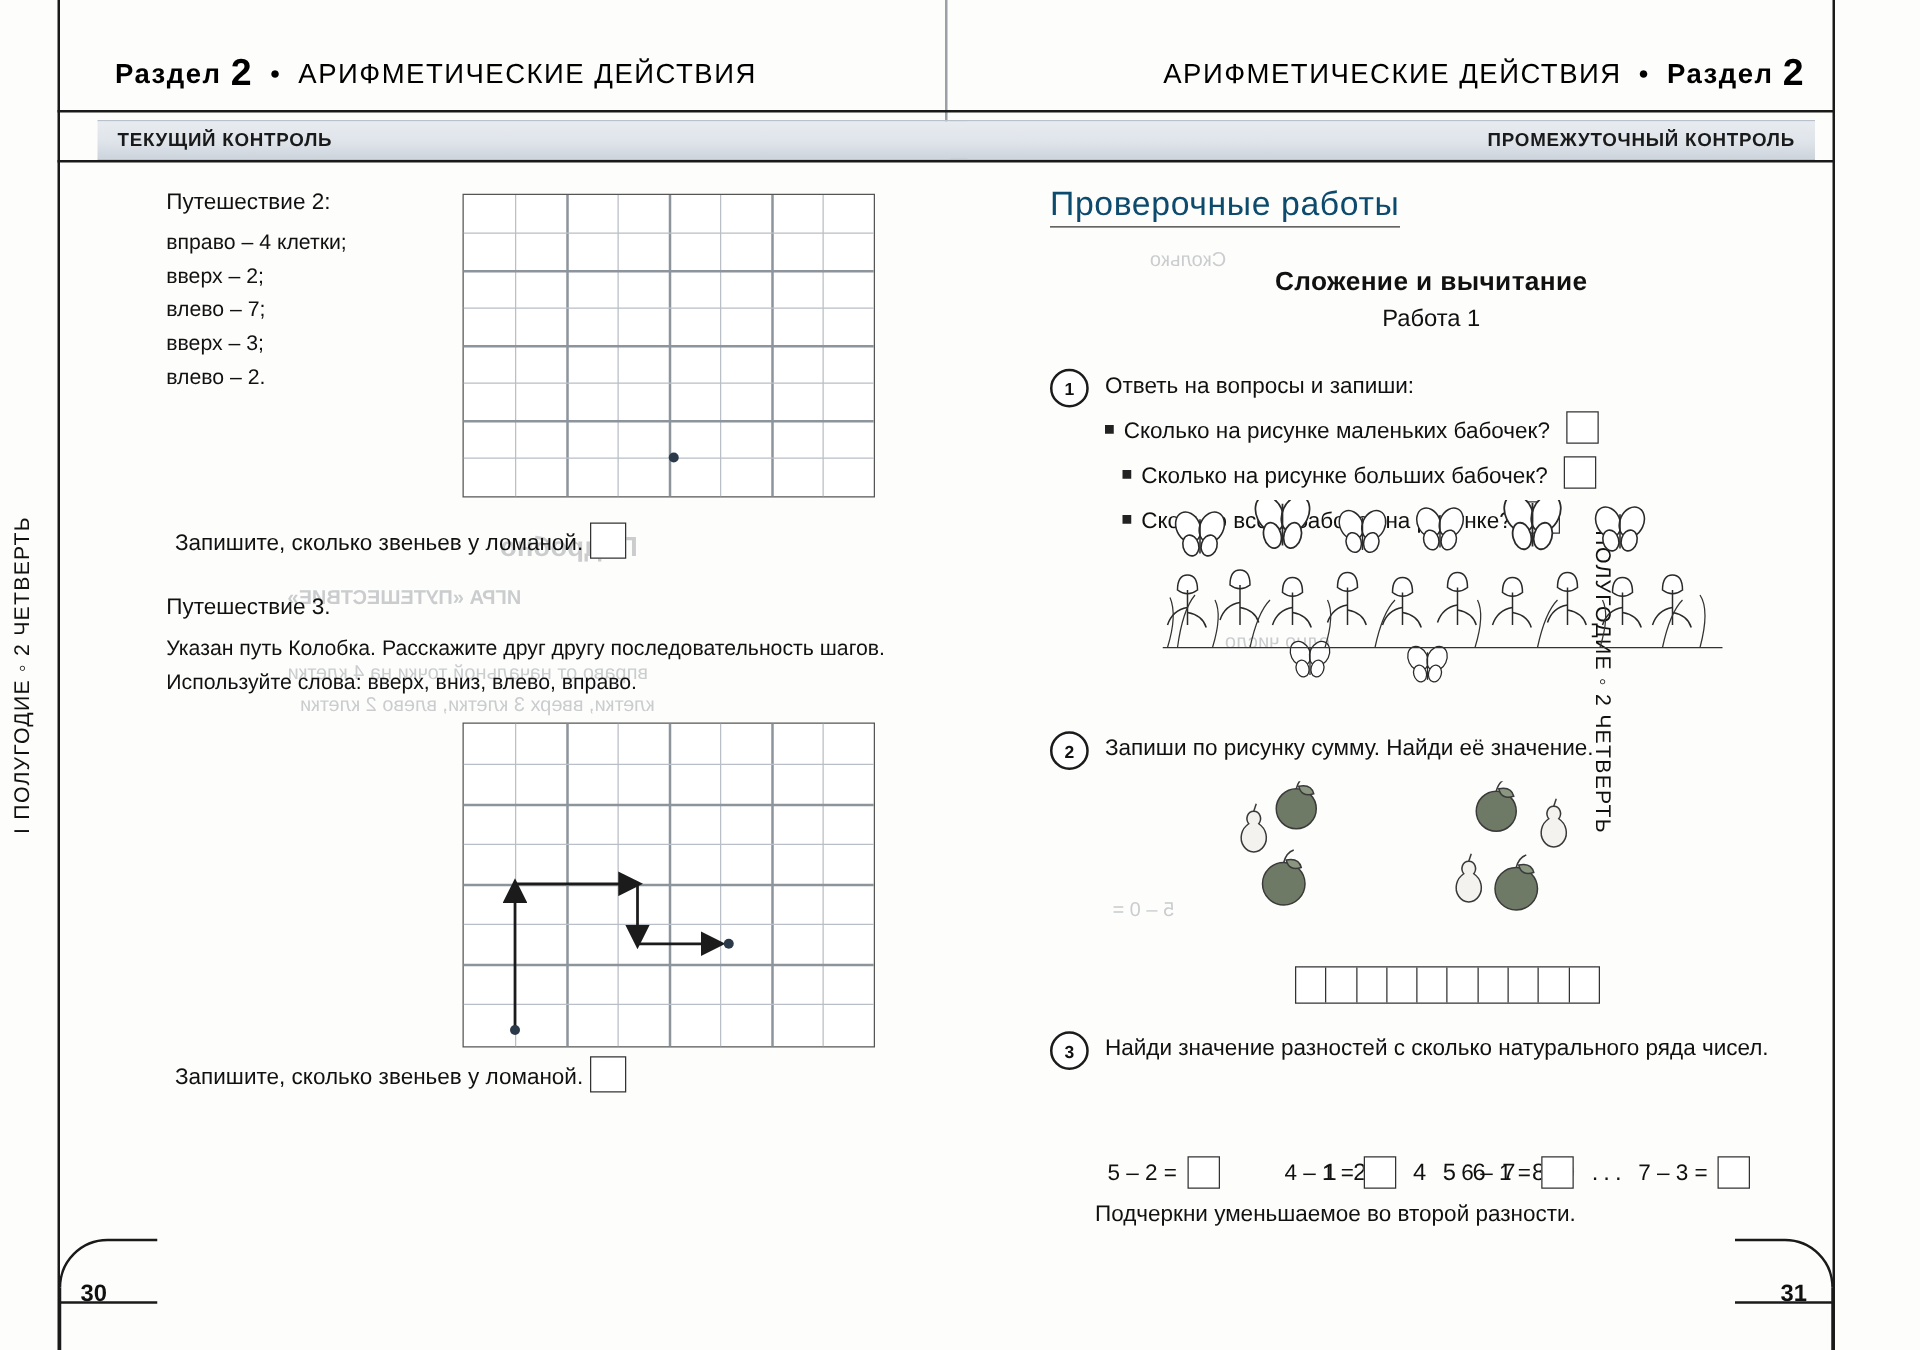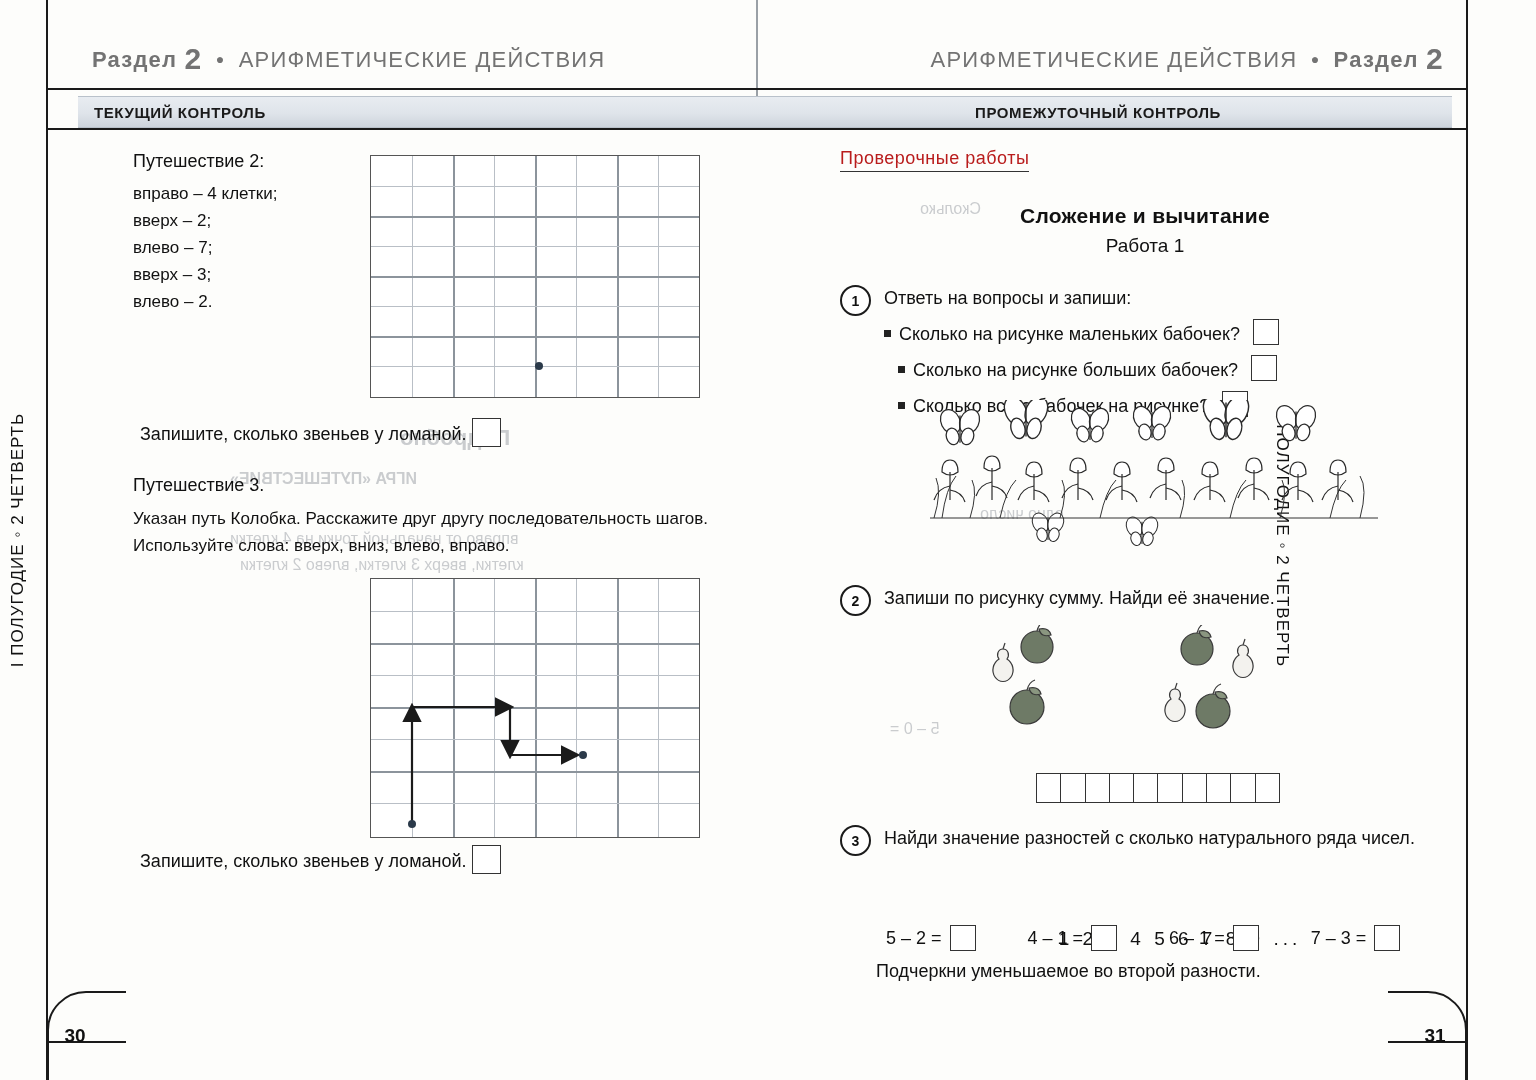--- a/index.html
+++ b/index.html
@@ -32,21 +32,21 @@
   .side-label.right{
     right:-60px;top:50%;
     transform:translate(-50%,-50%) rotate(90deg);
     transform-origin:center center;
   }
 
   
   .hdr{
     position:absolute;top:42px;
     font-size:22px;letter-spacing:1.2px;
-    color:#737373;
+    color:#000000;
   }
   .hdr .num{font-size:30px;font-weight:bold;vertical-align:-2px;}
   .hdr .razdel{font-weight:bold;}
   .hdr .dot{font-size:14px;vertical-align:3px;margin:0 6px;}
 
   .ribbon{
     position:absolute;height:30px;
     background:linear-gradient(180deg,#e8ecf1 0%, #dfe4ea 55%, #cdd4dc 100%);
     border-top:1px solid #b9c1ca;border-bottom:1px solid #b9c1ca;
     display:flex;align-items:center;
@@ -71,21 +71,21 @@
     position:absolute;background:#fff;border:1.4px solid #555;
   }
   .grid .gl{position:absolute;background:#b9bfc6;}
   .grid .gl.major{background:#8c949c;}
   .dot-pt{position:absolute;width:8px;height:8px;border-radius:50%;background:#2b3a4a;}
 
   .arrow-svg{position:absolute;left:0;top:0;}
 
   
   .title-script{
-    font-size:18px;color:#b91c1c;letter-spacing:.5px;
+    font-size:27px;color:#0c4a6e;letter-spacing:.5px;
     border-bottom:1.5px solid #333;display:inline-block;padding-bottom:2px;
   }
   .subtitle{font-size:21px;font-weight:bold;text-align:center;letter-spacing:.3px;}
   .work{font-size:19px;text-align:center;margin-top:7px;}
 
   .qnum{
     width:27px;height:27px;border-radius:50%;
     border:2px solid #1b1b1b;color:#111;background:#fff;
     display:inline-flex;align-items:center;justify-content:center;
     font-size:14px;font-weight:bold;
@@ -139,21 +139,21 @@
   <div class="hdr" style="right:92px;text-align:right;">
     <span>АРИФМЕТИЧЕСКИЕ ДЕЙСТВИЯ</span>
     <span class="dot">●</span>
     <span class="razdel">Раздел</span>
     <span class="num">2</span>
   </div>
 
   <div class="ribbon" style="left:78px;top:96px;width:680px;padding-left:16px;">
     <span>ТЕКУЩИЙ КОНТРОЛЬ</span>
   </div>
-  <div class="ribbon" style="left:760px;top:96px;width:676px;justify-content:center;padding-right:16px;">
+  <div class="ribbon" style="left:760px;top:96px;width:676px;justify-content:flex-end;padding-right:16px;">
     <span>ПРОМЕЖУТОЧНЫЙ КОНТРОЛЬ</span>
   </div>
 
   <div class="side-label left">
     <span>I ПОЛУГОДИЕ ◦ 2 ЧЕТВЕРТЬ</span>
   </div>
   <div class="side-label right" style="right:0;">
     <span>I ПОЛУГОДИЕ ◦ 2 ЧЕТВЕРТЬ</span>
   </div>
 

